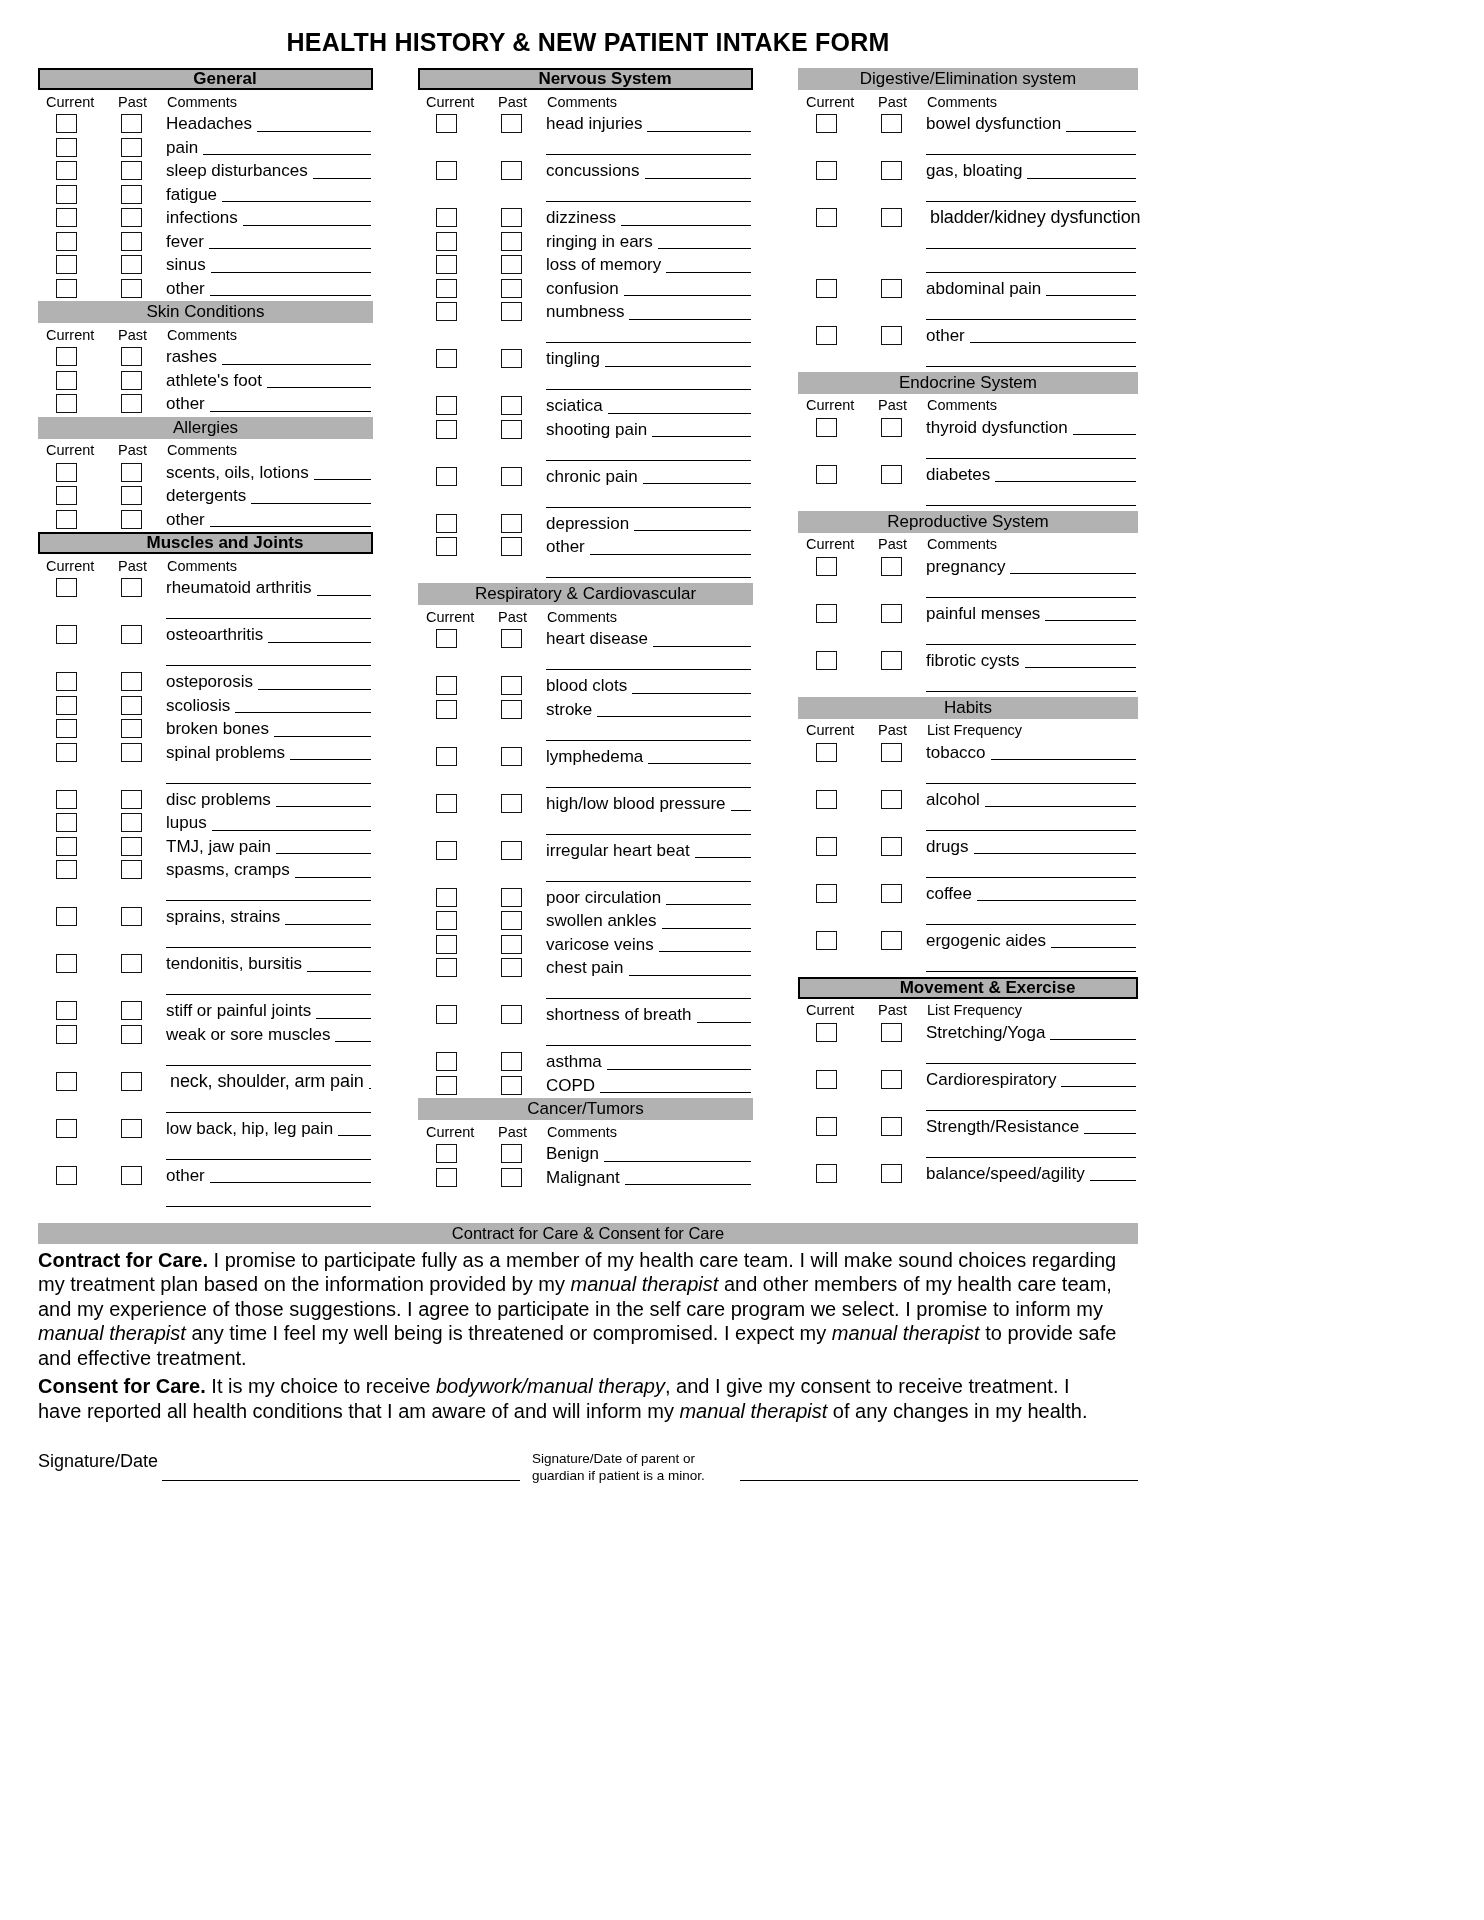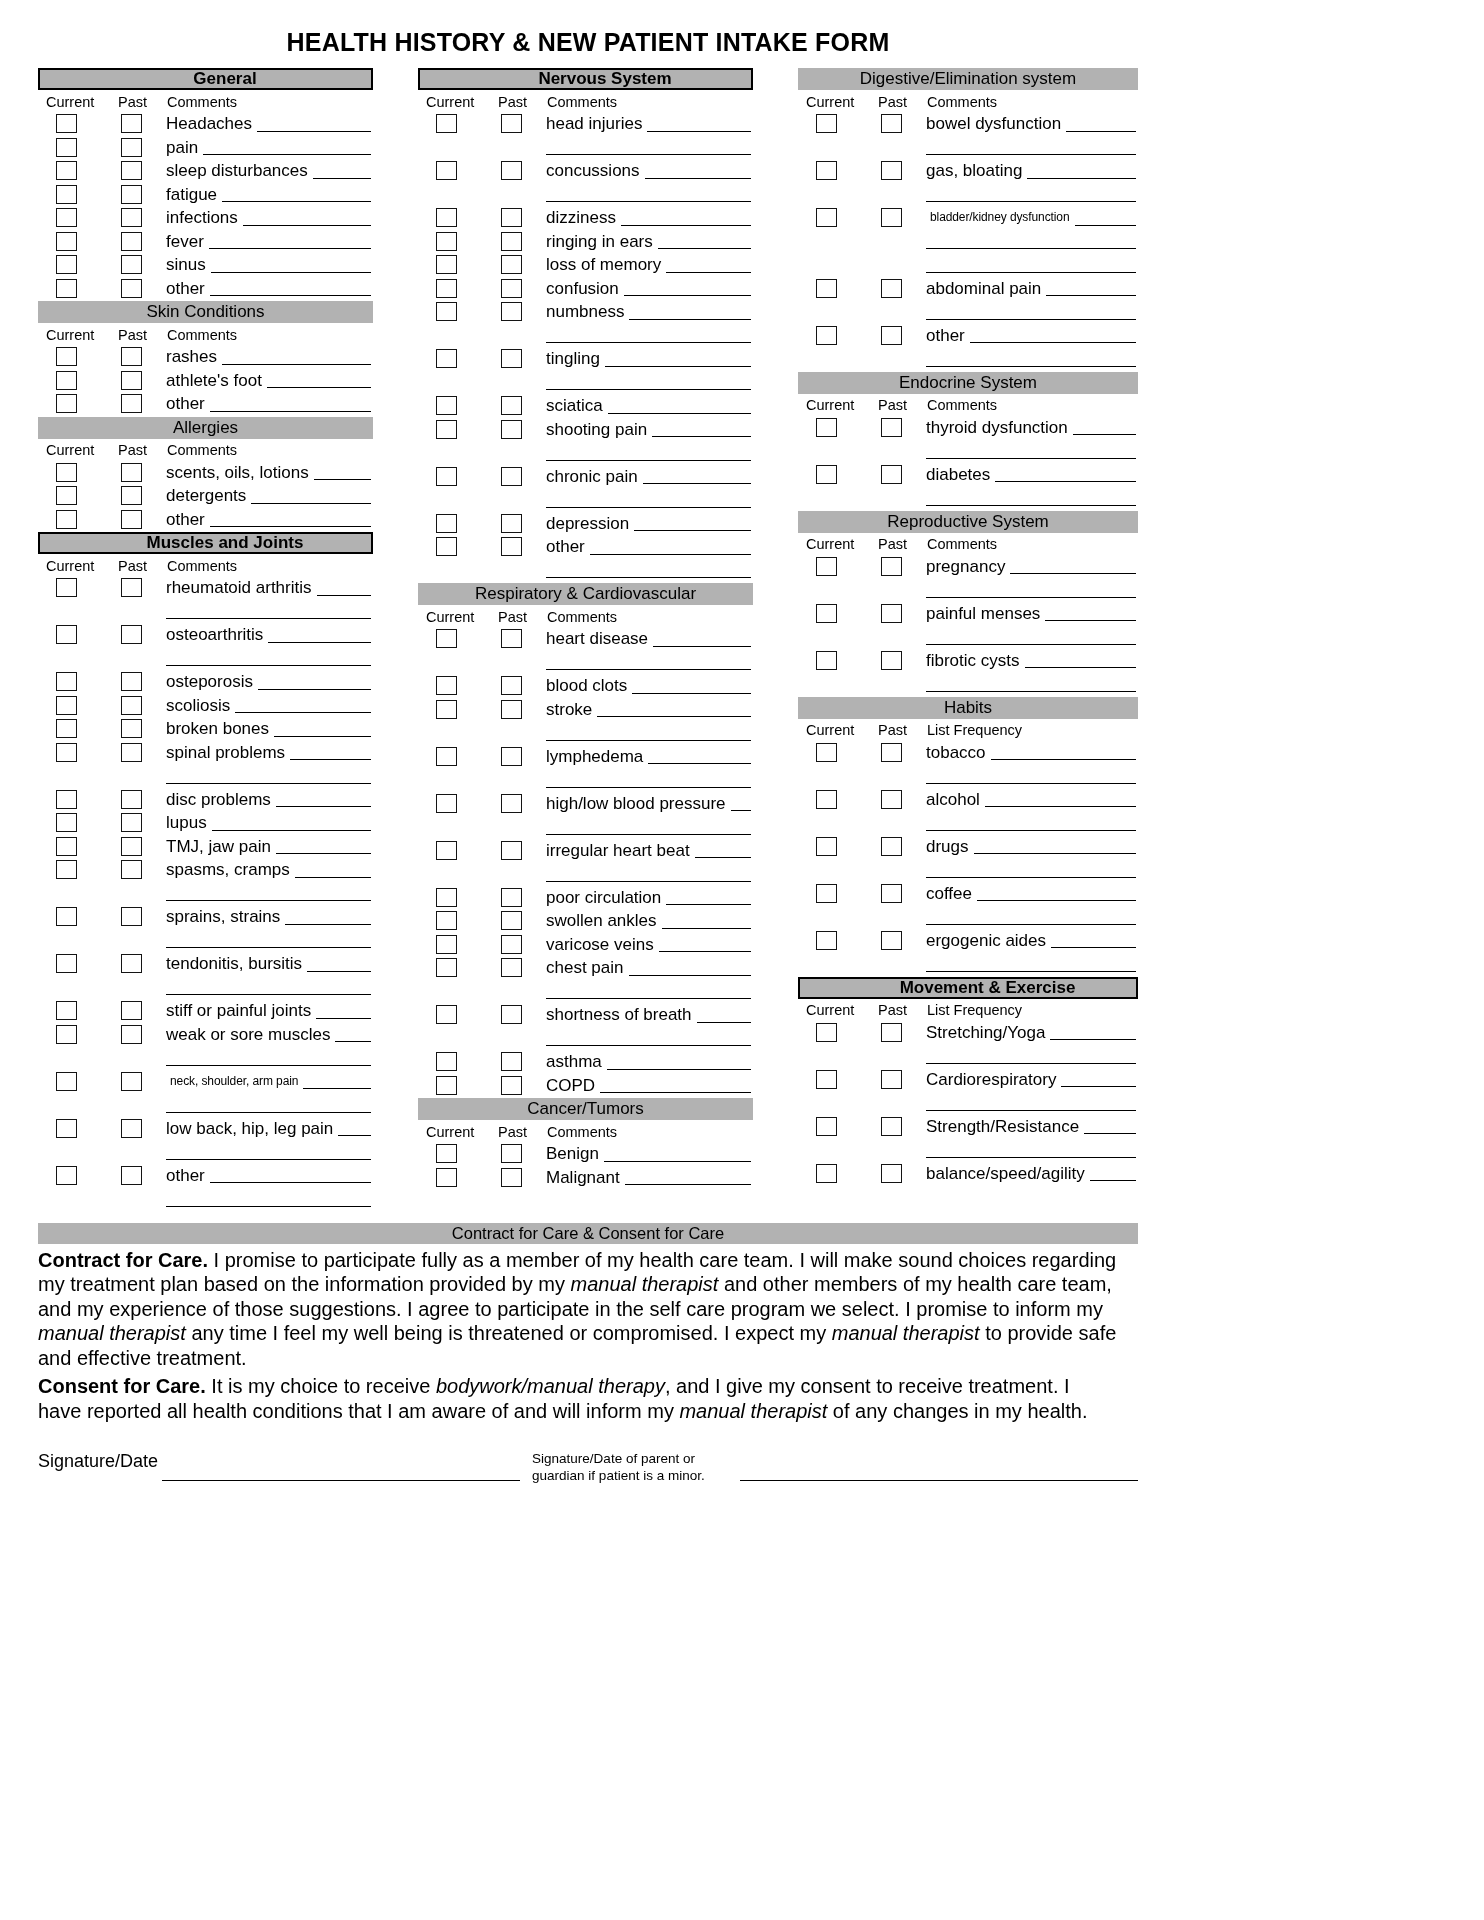--- a/index.html
+++ b/index.html
@@ -21,21 +21,21 @@
   .cols-row { display: flex; align-items: center; height: 21px; font-size: 14.5px; }
   .h-cur { margin-left: 8px; width: 72px; flex: none; }
   .h-past { width: 49px; flex: none; }
   .h-com { flex: 1; text-align: left; }
 
   .item-row { display: flex; align-items: center; height: 23.5px; }
   .cb { flex: none; width: 21px; height: 19px; border: 1.5px solid #141414; background: #fff; }
   .cb-current { margin-left: 18px; }
   .cb-past { margin-left: 44px; }
   .item-label { margin-left: 24px; font-size: 17px; line-height: 19px; white-space: nowrap; }
-  .item-label.small { font-size: 12px; letter-spacing: -0.1px; margin-left: 28px; }
+  .item-label.small { font-size: 18px; letter-spacing: -0.1px; margin-left: 28px; }
   .line { flex: 1; border-bottom: 1.4px solid var(--line, #000); height: 0; align-self: flex-end; margin-bottom: 4px; }
   .trail { margin-left: 5px; margin-right: 2px; }
   .blank-row .line { margin-left: 128px; margin-right: 2px; }
 
   .contract-bar { width: 1100px; height: 21px; line-height: 20px; background: var(--section-bar, #b2b2b2); text-align: center; font-size: 16.5px; margin-top: 12px; }
   .legal { width: 1080px; font-size: 20px; line-height: 24.5px; margin: 4px 0; }
   .legal .seg-b { font-weight: 700; }
   .legal .seg-i { font-style: italic; }
 
   .signature-row { display: flex; align-items: flex-start; width: 1100px; margin-top: 28px; }

